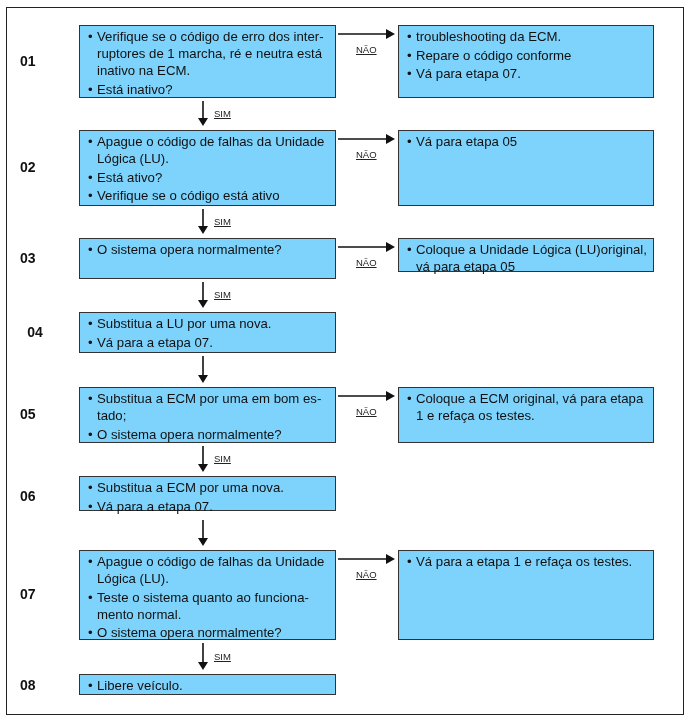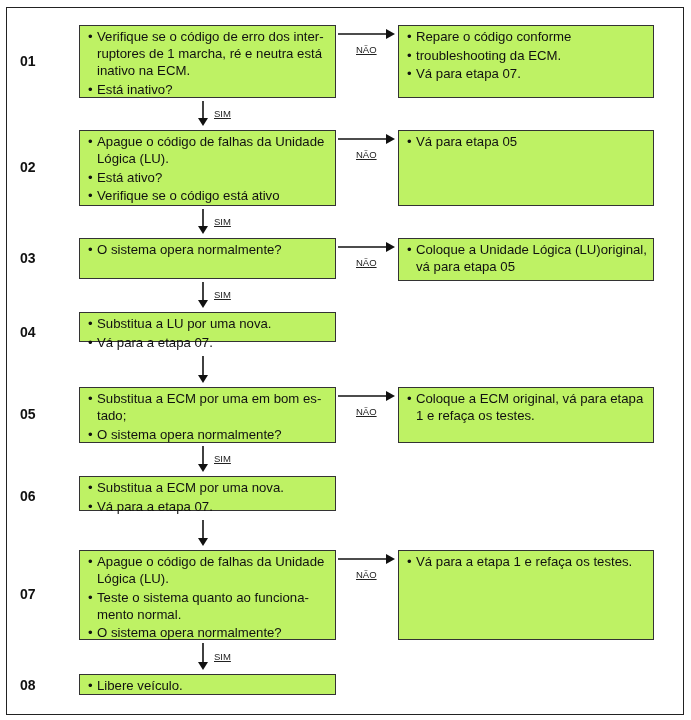--- a/index.html
+++ b/index.html
@@ -1,43 +1,43 @@
 <!DOCTYPE html>
 <html><head>
 <meta charset="utf-8">
 <style>
   html, body { margin:0; padding:0; background:#ffffff; }
   body { width:691px; height:720px; position:relative; overflow:hidden;
          font-family:"Liberation Sans", sans-serif; color:#111; }
   .frame { position:absolute; left:6px; top:7px; width:678px; height:708px;
            border:1.5px solid #222; box-sizing:border-box; }
   .box { position:absolute; border:1.3px solid #333; box-sizing:border-box;
-         background:#bef264; padding:2px 6px 2px 8px; font-size:13.2px; line-height:17px; }
+         background:#7dd3fc; padding:2px 6px 2px 8px; font-size:13.2px; line-height:17px; }
   .left { left:79px; width:257px; }
   .right { left:398px; width:256px; }
   .item { position:relative; padding-left:9px; margin-bottom:1.5px; }
   .item::before { content:"•"; position:absolute; left:0; top:0; }
   .stepnum { position:absolute; left:20px; font-weight:bold; font-size:14px; width:30px; }
   .harrow { position:absolute; left:338px; width:58px; height:12px; }
   .varrow { position:absolute; left:196px; width:14px; height:26px; }
   .lbl { position:absolute; font-size:9.5px; color:#222;text-decoration:underline; }
 </style>
 </head>
 <body>
 
 <div class="frame"></div>
 <div id="chart">
     <div class="stepnum" style="top: 52.5px;">01</div>
     <div class="box left" style="top: 25px; height: 73px;">
       <div class="item">Verifique se o código de erro dos inter-ruptores de 1 marcha, ré e neutra está inativo na ECM.</div>
       <div class="item">Está inativo?</div>
     </div>
     <div class="box right" style="top: 25px; height: 73px;">
+      <div class="item">troubleshooting da ECM.</div>
       <div class="item">Repare o código conforme</div>
-      <div class="item">troubleshooting da ECM.</div>
       <div class="item">Vá para etapa 07.</div>
     </div>
     <svg class="harrow" width="58" height="12" style="top: 28px;">
       <line x1="0" y1="6" x2="50" y2="6" stroke="#111" stroke-width="1.6"></line>
       <polygon points="48,1 57,6 48,11" fill="#111"></polygon>
     </svg>
     <div class="lbl" style="left: 356px; top: 44px;">NÃO</div>
     <div class="stepnum" style="top: 159px;">02</div>
     <div class="box left" style="top: 130px; height: 76px;">
       <div class="item">Apague o código de falhas da Unidade Lógica (LU).</div>
@@ -49,30 +49,30 @@
     </div>
     <svg class="harrow" width="58" height="12" style="top: 133px;">
       <line x1="0" y1="6" x2="50" y2="6" stroke="#111" stroke-width="1.6"></line>
       <polygon points="48,1 57,6 48,11" fill="#111"></polygon>
     </svg>
     <div class="lbl" style="left: 356px; top: 149px;">NÃO</div>
     <div class="stepnum" style="top: 249.5px;">03</div>
     <div class="box left" style="top: 238px; height: 41px;">
       <div class="item">O sistema opera normalmente?</div>
     </div>
-    <div class="box right" style="top: 238px; height: 43px;">
+    <div class="box right" style="top: 238px; height: 34px;">
       <div class="item">Coloque a Unidade Lógica (LU)original, vá para etapa 05</div>
     </div>
     <svg class="harrow" width="58" height="12" style="top: 241px;">
       <line x1="0" y1="6" x2="50" y2="6" stroke="#111" stroke-width="1.6"></line>
       <polygon points="48,1 57,6 48,11" fill="#111"></polygon>
     </svg>
     <div class="lbl" style="left: 356px; top: 257px;">NÃO</div>
-    <div class="stepnum" style="top: 323.5px;">04</div>
-    <div class="box left" style="top: 312px; height: 30px;">
+    <div class="stepnum" style="top: 323.5px; text-align: center;">04</div>
+    <div class="box left" style="top: 312px; height: 41px;">
       <div class="item">Substitua a LU por uma nova.</div>
       <div class="item">Vá para a etapa 07.</div>
     </div>
     <div class="stepnum" style="top: 406px;">05</div>
     <div class="box left" style="top: 387px; height: 56px;">
       <div class="item">Substitua a ECM por uma em bom es-tado;</div>
       <div class="item">O sistema opera normalmente?</div>
     </div>
     <div class="box right" style="top: 387px; height: 56px;">
       <div class="item">Coloque a ECM original, vá para etapa 1 e refaça os testes.</div>

